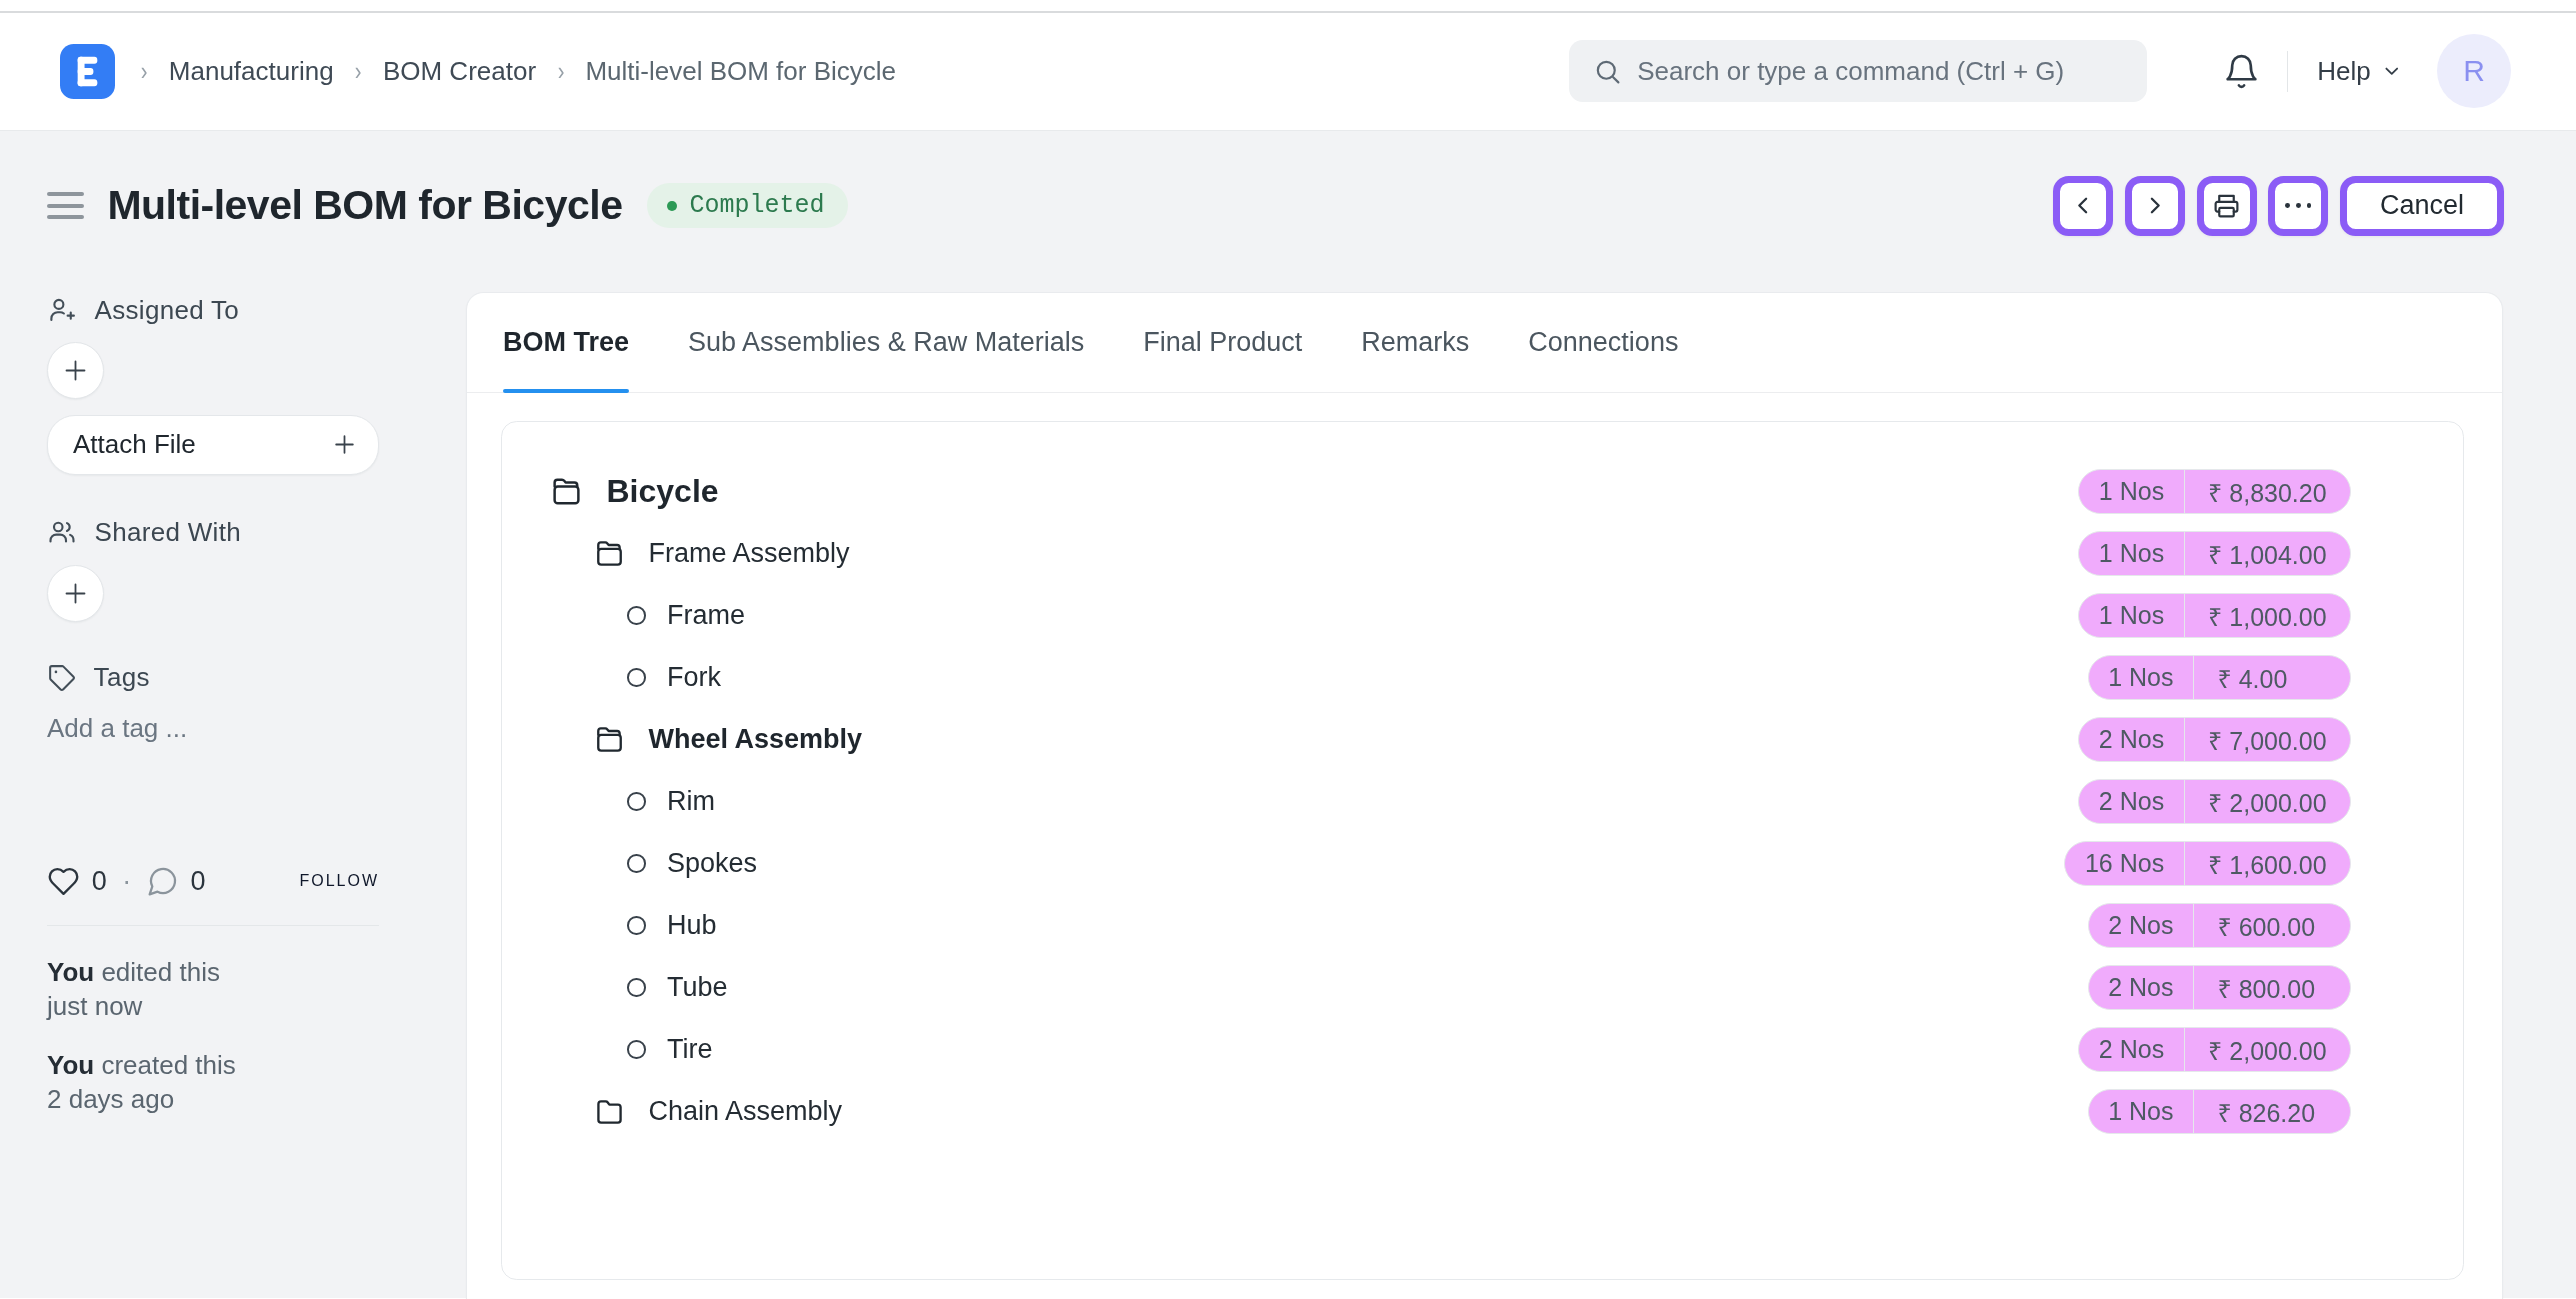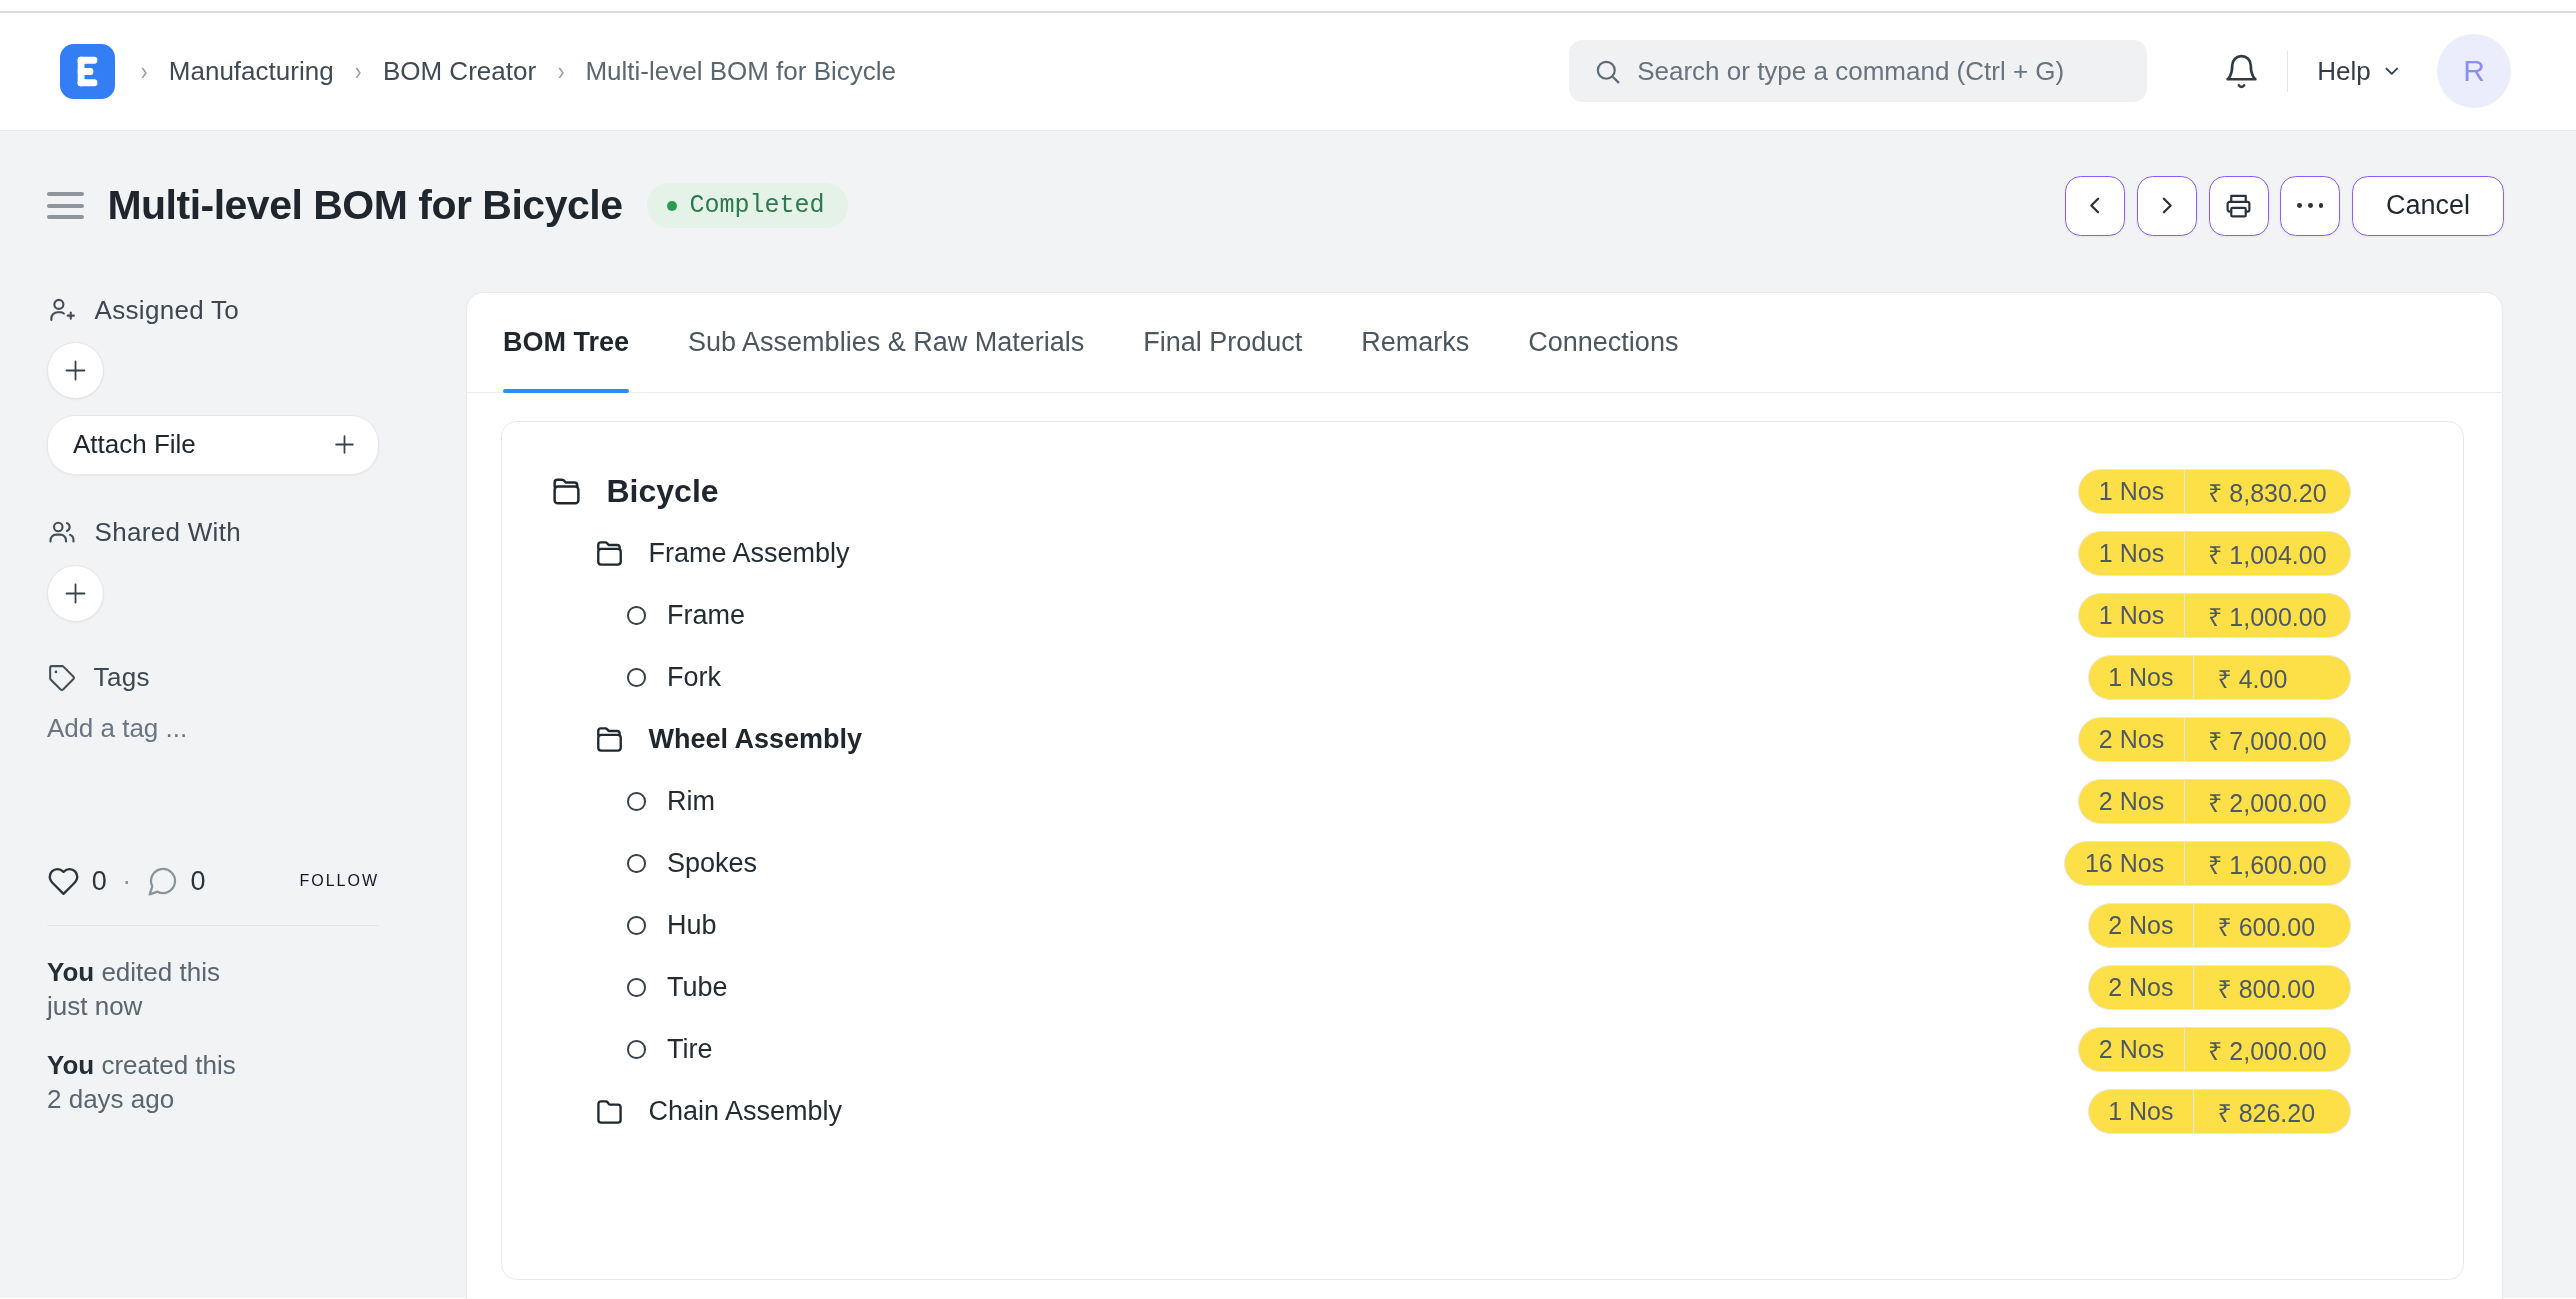--- a/index.html
+++ b/index.html
@@ -37,21 +37,21 @@
   .page-header { display:flex; align-items:center; padding:45px 72px 0 47px; }
   .hamburger { width:37px; display:flex; flex-direction:column; gap:7.8px; margin-right:23.4px; cursor:pointer; }
   .hamburger i { display:block; height:3.9px; border-radius:2px; background:#8e959c; }
   h1.title { font-size:41px; font-weight:700; letter-spacing:-0.5px; color:#1f262d; white-space:nowrap; }
   .status-badge { margin-left:25px; display:flex; align-items:center; background:#e4f2e8;
                   border-radius:22.4px; padding:0 23.4px 0 19.5px; height:45px;font-family:Liberation Mono, monospace; }
   .status-badge .dot { width:9.8px; height:9.8px; border-radius:50%; background:#2c9a55; margin-right:12.7px; }
   .status-badge .txt { font-size:25px; font-weight:500; color:#2c7a4e; }
 
   .header-actions { margin-left:auto; display:flex; gap:11.7px; }
-  .hbtn { height:60px; background:#fff; border:1px solid #8b5cf6; border-radius:15.6px;
+  .hbtn { height:60px; background:#fff; border:7px solid #8b5cf6; border-radius:15.6px;
           display:flex; align-items:center; justify-content:center; cursor:pointer;
           box-shadow:0 1px 2.9px rgba(28,35,43,.06); }
   .hbtn.icon { width:60px; }
   .hbtn.text { padding:0 33px; font-size:27px; color:#222a31; }
   .dots { display:flex; gap:5.9px; }
   .dots i { width:4.9px; height:4.9px; border-radius:50%; background:#2a333c; }
 
   
   .body-cols { display:flex; margin-top:56px; height:1007px; }
   .sidebar { width:466px; flex:none; padding:2px 0 0 47px; }
@@ -93,21 +93,21 @@
                border:1px solid #e6e9ec; border-radius:15.6px; padding-top:39px; }
   .trow { height:62px; display:flex; align-items:center; padding-right:112px; }
   .trow-left { display:flex; align-items:center; gap:21.5px; }
   .lvl0 { padding-left:46px; } .lvl1 { padding-left:90px; } .lvl2 { padding-left:125px; }
   .tlabel { font-size:27px; color:#242c33; white-space:nowrap; }
   .lvl0 .tlabel { font-size:32px; }
   .tlabel.bold { font-weight:700; color:#1f262d; }
   .bullet { width:18.5px; height:18.5px; border:2.4px solid #39424b; border-radius:50%; flex:none; }
   .ticon { flex:none; display:flex; }
 
-  .pill { margin-left:auto; height:45px; display:flex; align-items:stretch; background:#fde047;
+  .pill { margin-left:auto; height:45px; display:flex; align-items:stretch; background:#f0abfc;
           border:1px solid #e5e8eb; border-radius:23.4px; overflow:hidden; font-size:25px; color:#4e5963; }
   .pill .qty { min-width:90px; display:flex; align-items:center; justify-content:center; padding:0 19.5px; }
   .pill .sep { width:1px; background:#e5e8eb; }
   .pill .amt { min-width:156px; display:flex; align-items:center; padding:0 23.4px; white-space:nowrap; }
 
   svg { display:block; }
 </style>
 </head>
 <body>
 

